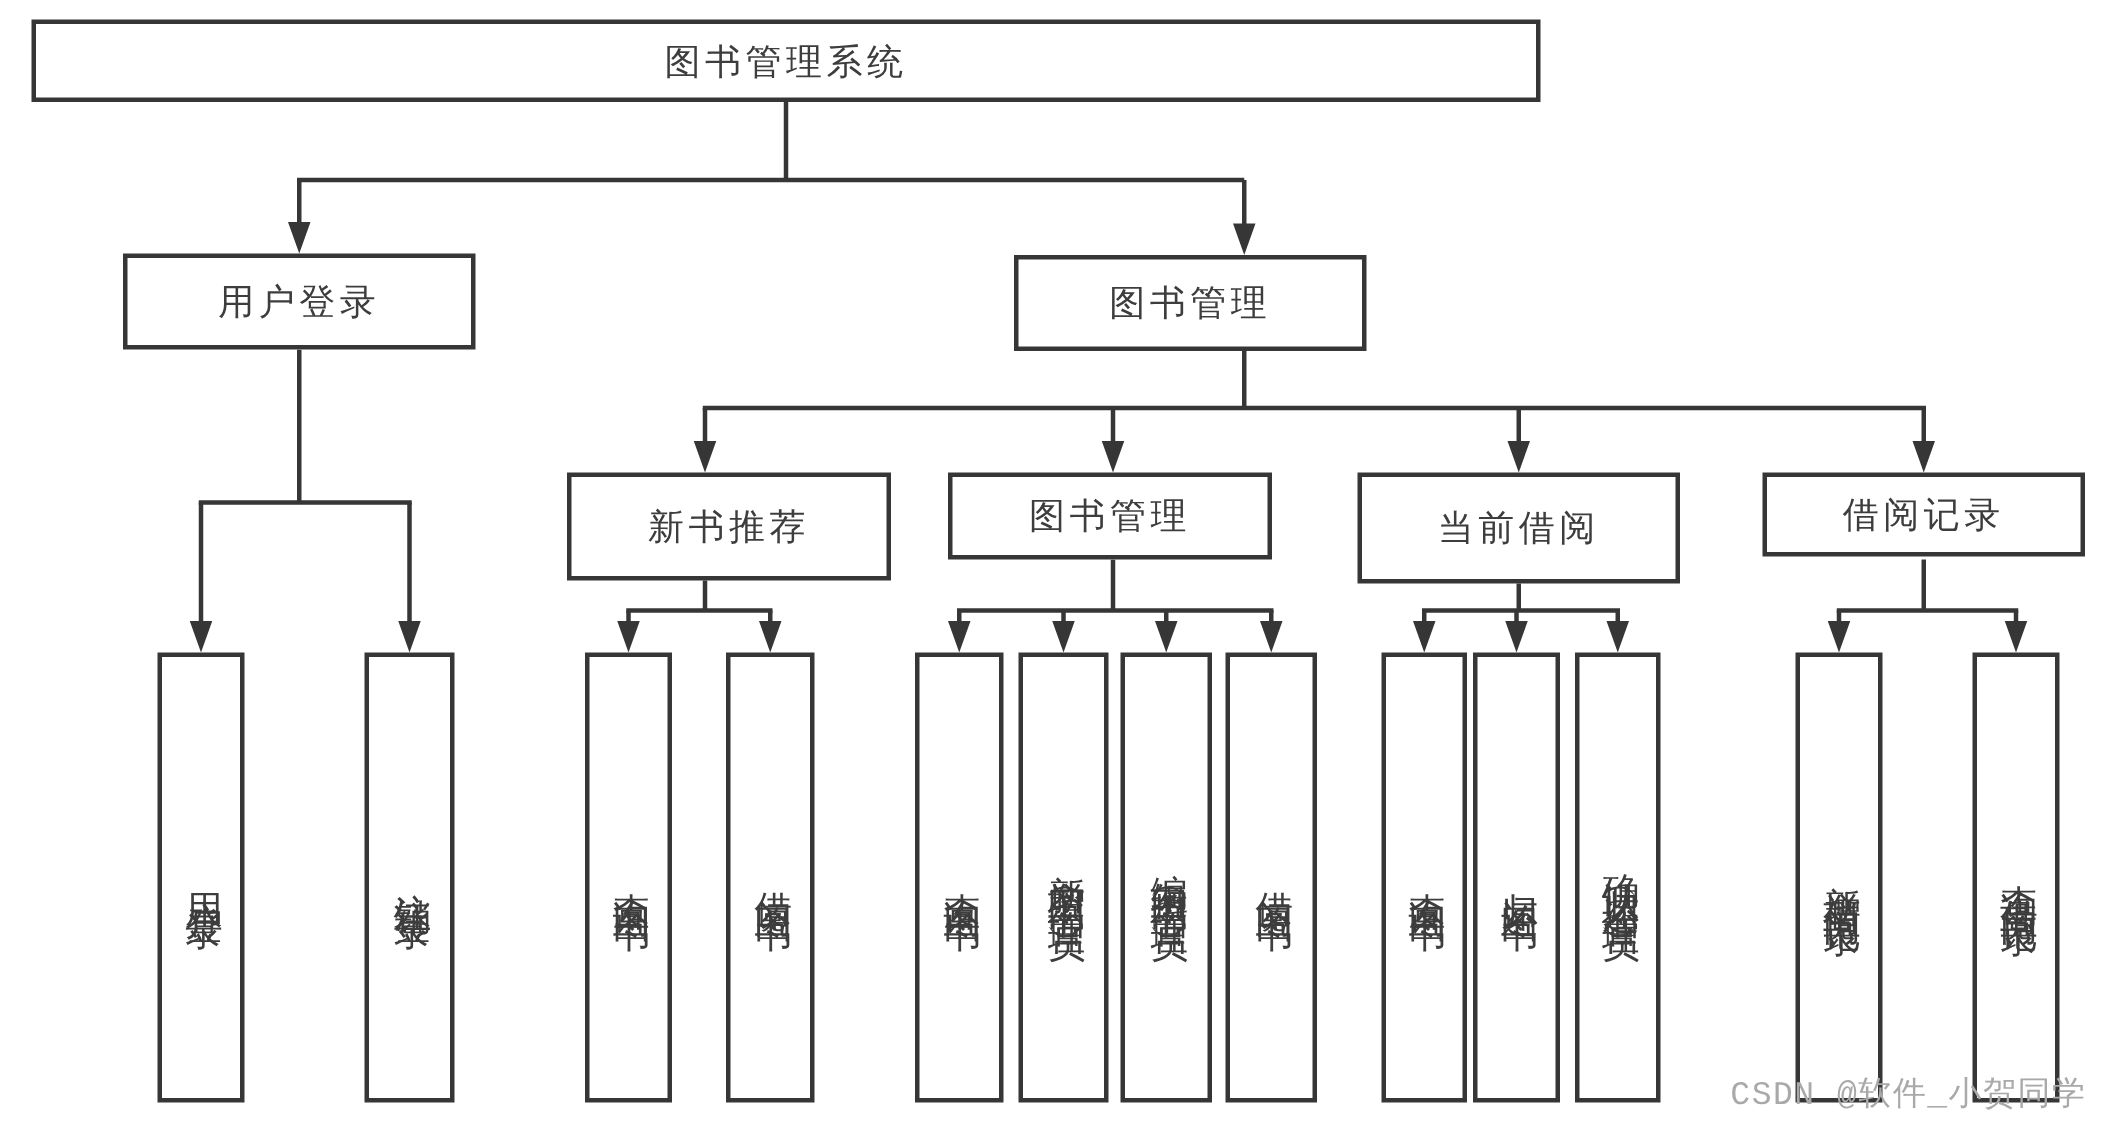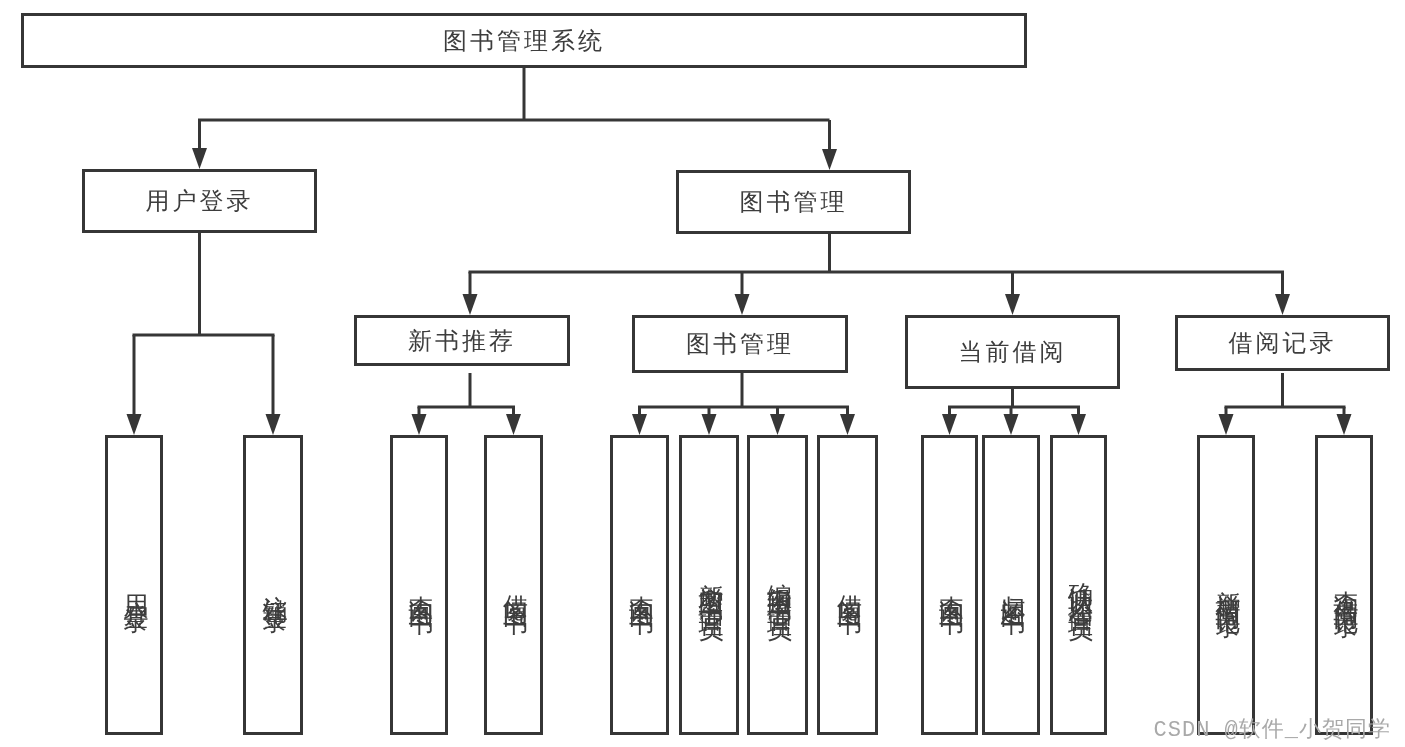--- a/index.html
+++ b/index.html
@@ -144,21 +144,21 @@
       <line x1="1344" y1="407" x2="1344" y2="419"></line>
       <polygon points="1336.5,414 1351.5,414 1344,435"></polygon>
     </g>
   </svg>
 
   <div class="node h" style="left:21px; top:13px; width:1006px; height:55px;">图书管理系统</div>
 
   <div class="node h" style="left:82px; top:169px; width:235px; height:64px;">用户登录</div>
   <div class="node h" style="left:676px; top:170px; width:235px; height:64px;">图书管理</div>
 
-  <div class="node h" style="left:354px; top:315px; width:216px; height:51px;">新书推荐</div>
+  <div class="node h" style="left:378px; top:315px; width:216px; height:72px;">新书推荐</div>
   <div class="node h" style="left:632px; top:315px; width:216px; height:58px;">图书管理</div>
   <div class="node h" style="left:905px; top:315px; width:215px; height:74px;">当前借阅</div>
   <div class="node h" style="left:1175px; top:315px; width:215px; height:56px;">借阅记录</div>
 
   <div class="node v" style="left:105px; top:435px; width:58px; height:300px;">
     <span>用户登录</span>
   </div>
   <div class="node v" style="left:243px; top:435px; width:60px; height:300px;">
     <span>注销登录</span>
   </div>

